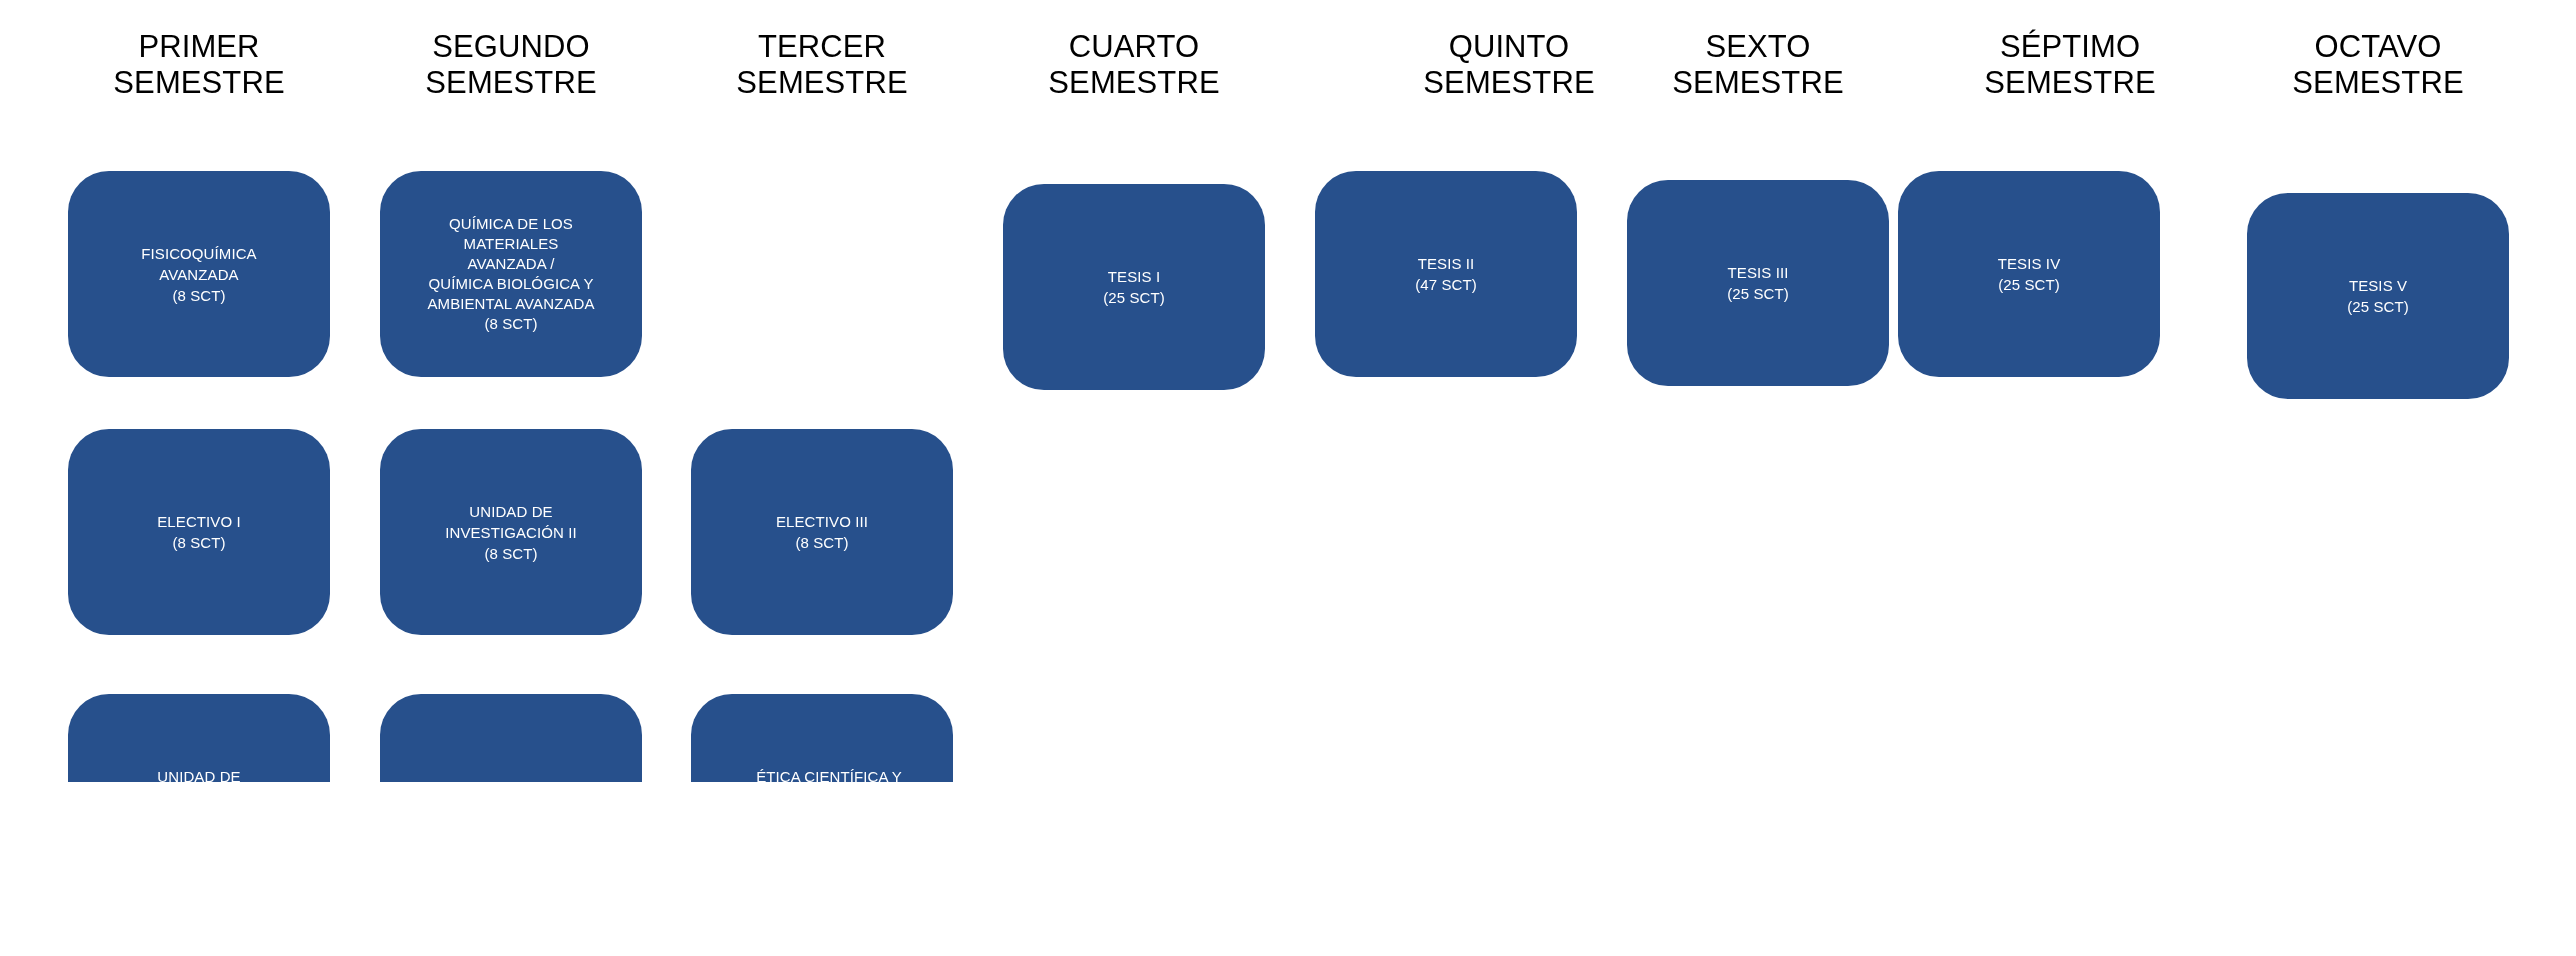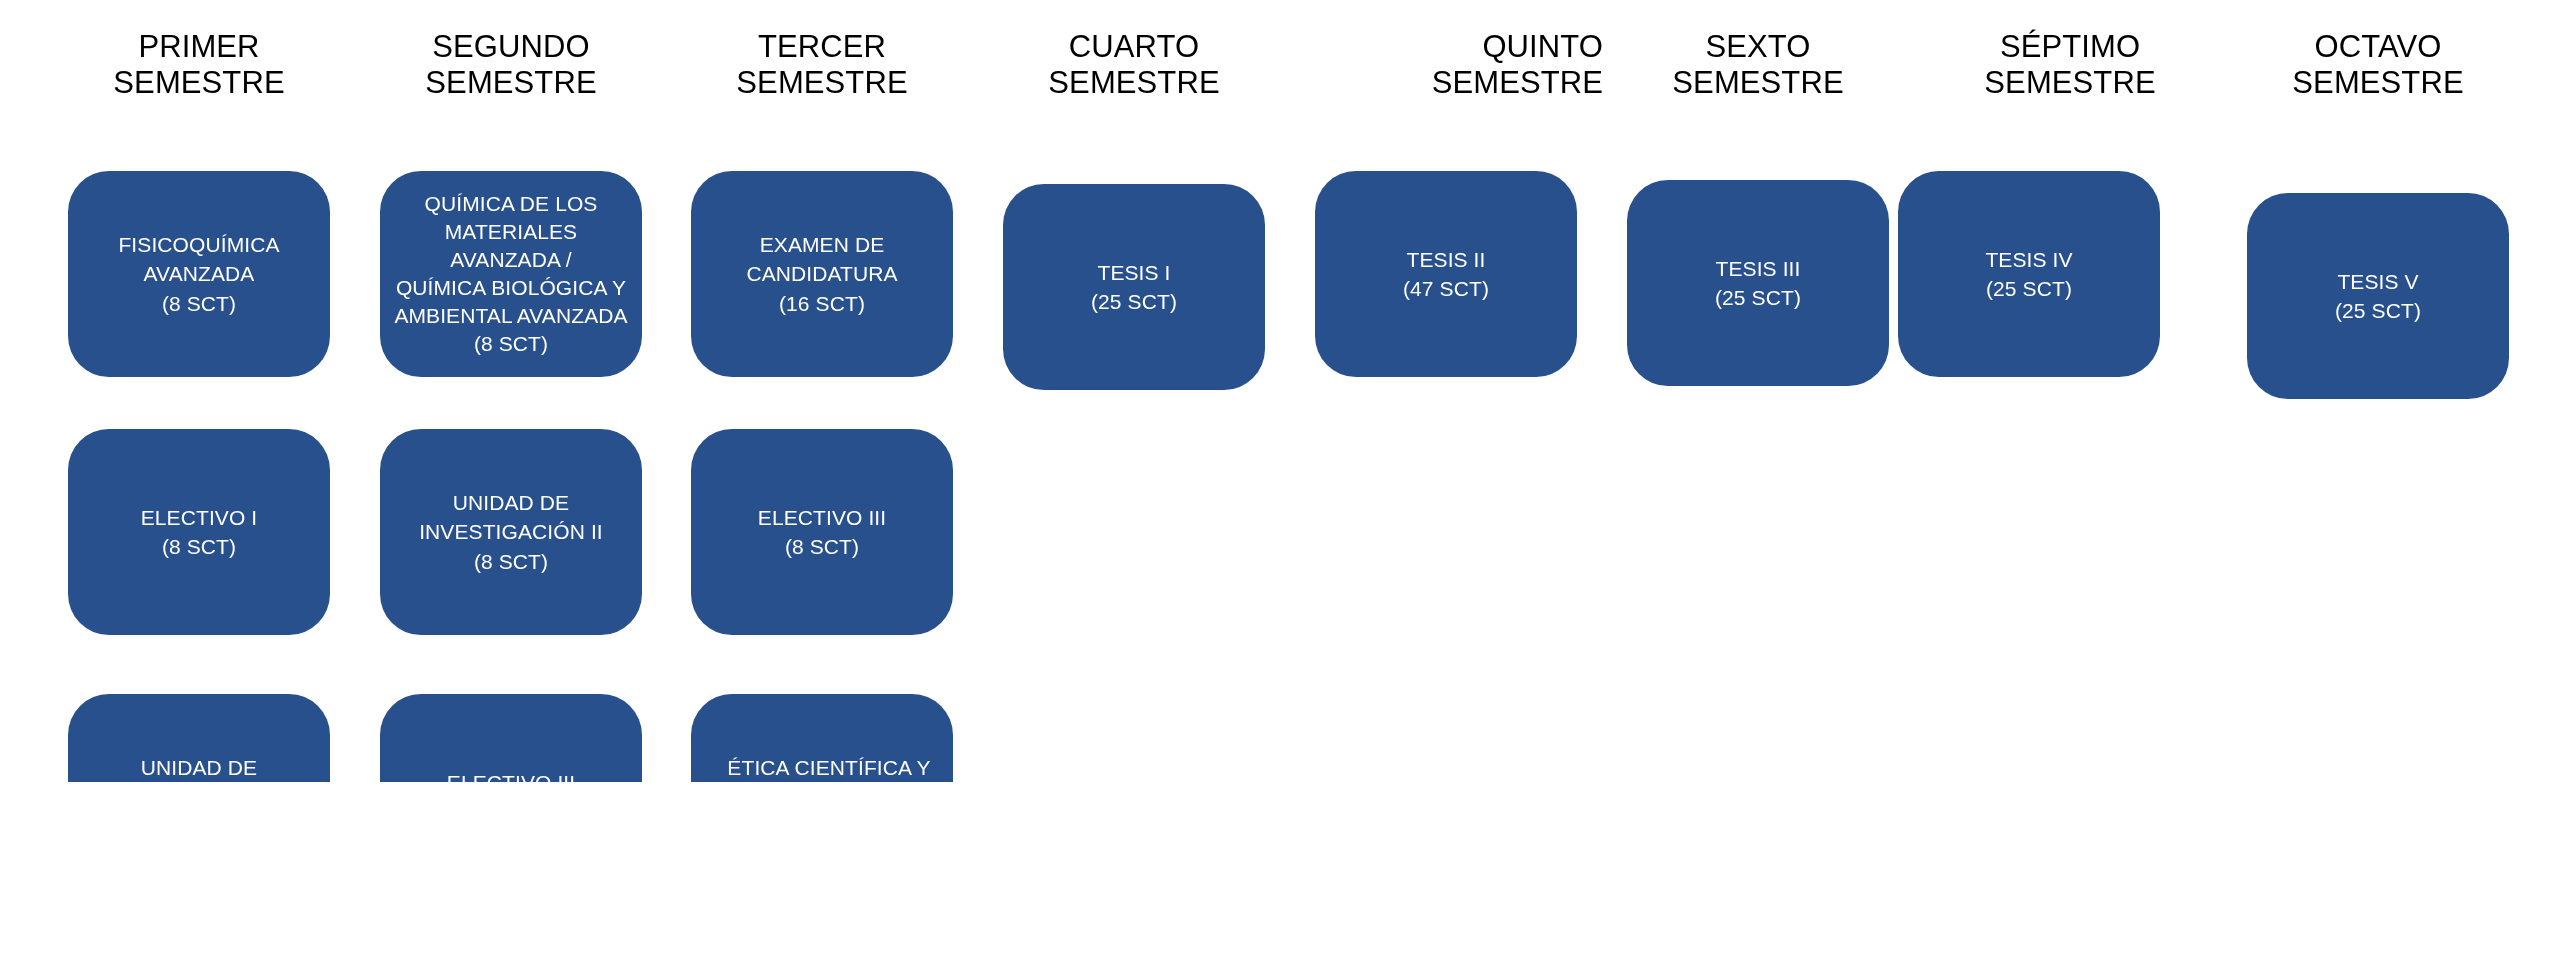--- a/index.html
+++ b/index.html
@@ -44,21 +44,21 @@
     background: #27508C;
     border-radius: 41px;
     display: flex;
     align-items: center;
     justify-content: center;
     box-sizing: border-box;
     padding: 6.3px 14px;
   }
   .course-label {
     color: #ffffff;
-    font-size: 21px;
+    font-size: 15px;
     line-height: 1.40;
     text-align: center;
     white-space: pre-line;
     letter-spacing: 0.1px;
     font-weight: 400;
   }
   
   .course-box.dense .course-label {
     line-height: 1.34;
   }
@@ -107,46 +107,41 @@
   </div>
 
   <div class="course-box" style="left:380px; top:694px;">
     <span class="course-label">ELECTIVO III
 (8 SCT)</span>
   </div>
 
   <div class="semester-header" style="left:691px;">TERCER
 SEMESTRE</div>
 
-  <div class="course-box" style="left:691px; top:171px;">
-    <span class="course-label">EXAMEN DE
-CANDIDATURA
-(16 SCT)</span>
-  </div>
 
   <div class="course-box" style="left:691px; top:429px;">
     <span class="course-label">ELECTIVO III
 (8 SCT)</span>
   </div>
 
   <div class="course-box" style="left:691px; top:694px;padding-left:28px;">
     <span class="course-label">ÉTICA CIENTÍFICA Y
 NORMATIVA
 (2 SCT)</span>
   </div>
 
   <div class="semester-header" style="left:1003px;">CUARTO
 SEMESTRE</div>
 
   <div class="course-box" style="left:1003px; top:184px;">
     <span class="course-label">TESIS I
 (25 SCT)</span>
   </div>
 
-  <div class="semester-header" style="left:1341px;text-align:right;">QUINTO
+  <div class="semester-header" style="left:1378px;">QUINTO
 SEMESTRE</div>
 
   <div class="course-box" style="left:1315px; top:171px;">
     <span class="course-label">TESIS II
 (47 SCT)</span>
   </div>
 
   <div class="semester-header" style="left:1627px;">SEXTO
 SEMESTRE</div>
 

